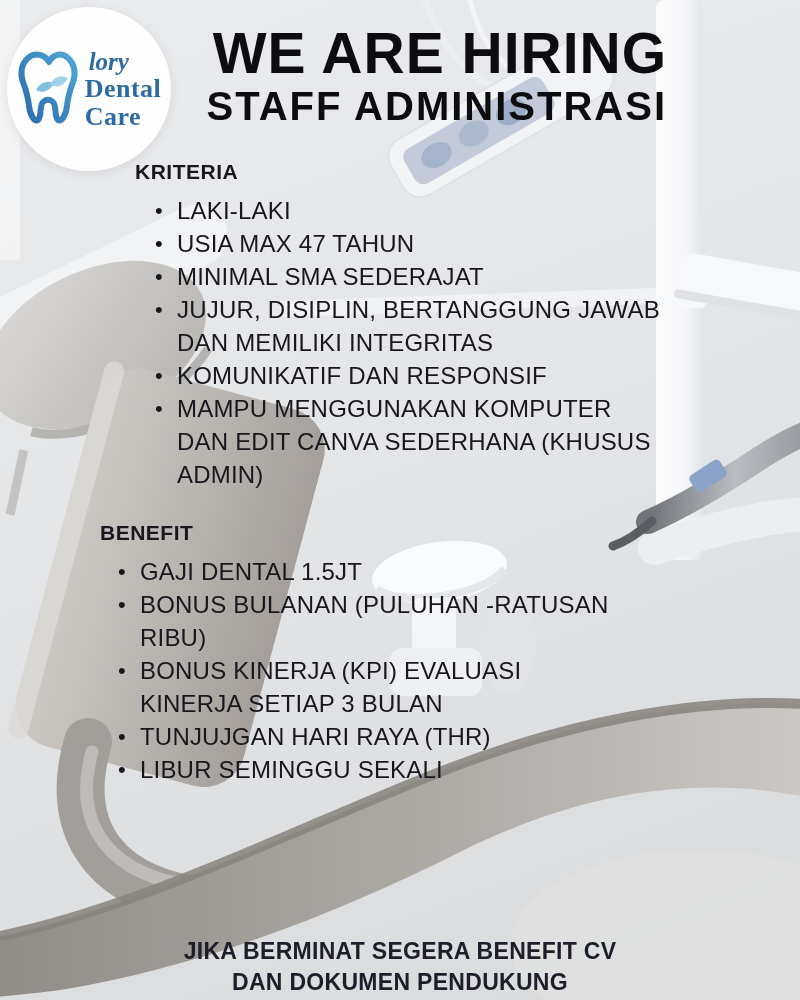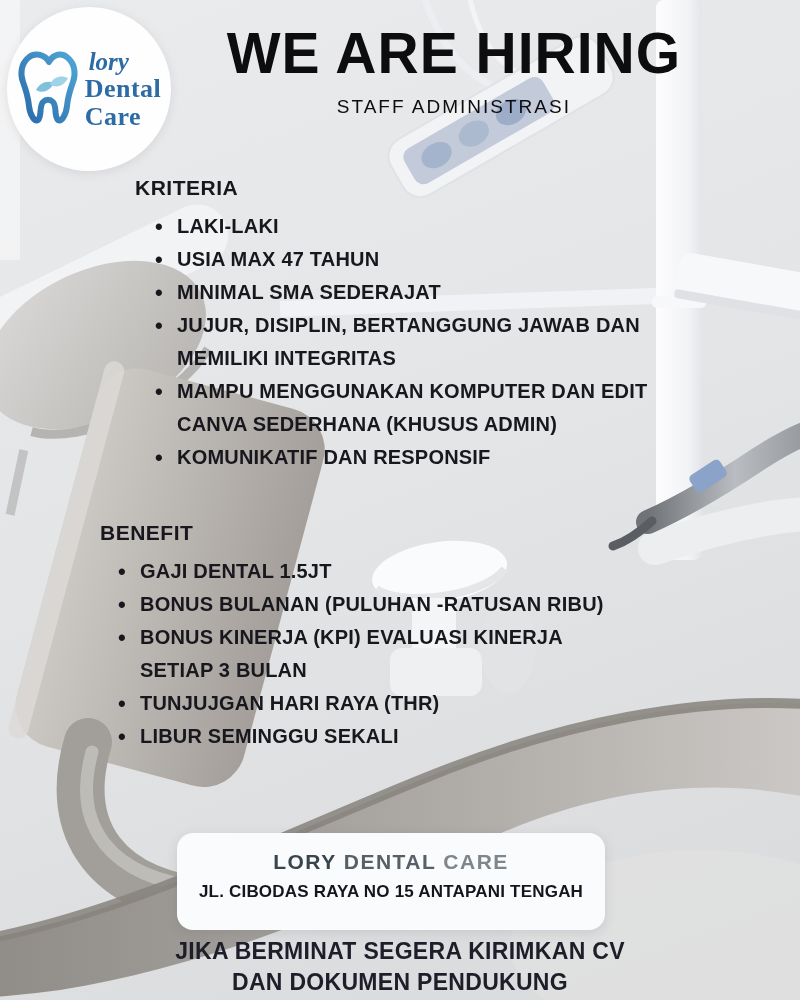--- a/index.html
+++ b/index.html
@@ -19,30 +19,30 @@
     position:absolute;left:7px;top:7px;width:164px;height:164px;
     background:#fefefe;border-radius:50%;
     display:flex;align-items:center;justify-content:center;gap:6px;
     box-shadow:0 2px 10px rgba(120,125,135,.18);
   }
   .logo-text{color:#2d6ba5;font-family:"Liberation Serif",serif;font-weight:bold;line-height:1;}
   .logo-text .l1{font-size:25px;font-style:italic;display:block;margin-left:4px;}
   .logo-text .l2,.logo-text .l3{font-size:26px;display:block;margin-top:2px;letter-spacing:.5px;}
 
   
-  .title-block{position:absolute;top:24px;right:119px;text-align:center;color:#0d0d10;}
+  .title-block{position:absolute;top:24px;right:133px;text-align:right;color:#0d0d10;}
   .title-main{font-size:57px;font-weight:bold;letter-spacing:1px;line-height:1.05;white-space:nowrap;}
-  .title-sub{font-size:19px;font-weight:normal;letter-spacing:2px;margin-top:12px;white-space:nowrap;}
+  .title-sub{font-size:40px;font-weight:bold;letter-spacing:2px;margin-top:0;white-space:nowrap;}
 
   
   .section{position:absolute;color:#17171d;}
-  .section-kriteria{left:135px;top:176px;width:540px;}
+  .section-kriteria{left:135px;top:160px;width:540px;}
   .section-benefit{left:100px;top:521px;width:545px;}
   .section-heading{font-size:21px;font-weight:bold;letter-spacing:.5px;}
-  ul.bullets{list-style:none;margin:10px 0 0 0;font-size:20px;font-weight:bold;line-height:33px;letter-spacing:.2px;}
+  ul.bullets{list-style:none;margin:10px 0 0 0;font-size:24px;font-weight:normal;line-height:33px;letter-spacing:.2px;}
   .section-kriteria ul.bullets{padding:0 0 0 20px;width:505px;}
   .section-benefit ul.bullets{padding:0 0 0 18px;width:510px;}
   ul.bullets li{position:relative;padding-left:22px;}
   ul.bullets li::before{content:"•";position:absolute;left:0;top:0;font-size:22px;}
 
   
   .address-card{
     position:absolute;left:177px;top:833px;width:428px;height:97px;
     background:#f9fbfc;border-radius:16px;
     box-shadow:0 3px 12px rgba(90,95,105,.16);
@@ -177,44 +177,36 @@
       <div class="title-sub">STAFF ADMINISTRASI</div>
     </div>
 
     <div class="section section-kriteria">
       <div class="section-heading">KRITERIA</div>
       <ul class="bullets">
         <li>LAKI-LAKI</li>
         <li>USIA MAX 47 TAHUN</li>
         <li>MINIMAL SMA SEDERAJAT</li>
         <li>JUJUR, DISIPLIN, BERTANGGUNG JAWAB DAN MEMILIKI INTEGRITAS</li>
+        <li>KOMUNIKATIF DAN RESPONSIF</li>
         <li>MAMPU MENGGUNAKAN KOMPUTER DAN  EDIT CANVA SEDERHANA (KHUSUS ADMIN)</li>
-        <li>KOMUNIKATIF DAN RESPONSIF</li>
       </ul>
     </div>
 
     <div class="section section-benefit">
       <div class="section-heading">BENEFIT</div>
       <ul class="bullets">
         <li>GAJI DENTAL 1.5JT</li>
         <li>BONUS BULANAN (PULUHAN -RATUSAN RIBU)</li>
         <li>BONUS KINERJA (KPI) EVALUASI KINERJA SETIAP 3 BULAN</li>
         <li>TUNJUJGAN HARI RAYA (THR)</li>
         <li>LIBUR SEMINGGU SEKALI</li>
       </ul>
     </div>
 
-    <div class="address-card">
-      <div class="clinic-name">
-        <span class="p0">LORY</span>
-        <span class="p1">DENTAL</span>
-        <span class="p2">CARE</span>
-      </div>
-      <div class="clinic-address">JL. CIBODAS RAYA NO 15 ANTAPANI TENGAH</div>
-    </div>
 
     <div class="footer-cta">
-      <div>JIKA BERMINAT SEGERA KIRIMKAN CV</div>
+      <div>JIKA BERMINAT SEGERA BENEFIT CV</div>
       <div>DAN DOKUMEN PENDUKUNG</div>
     </div>
 
   </div>
 </div>
 
 </body></html>

